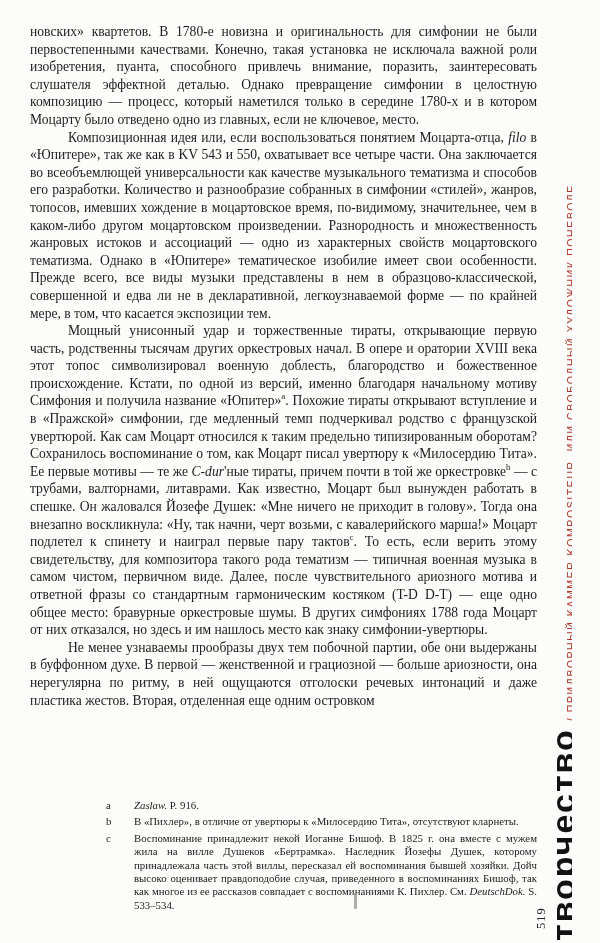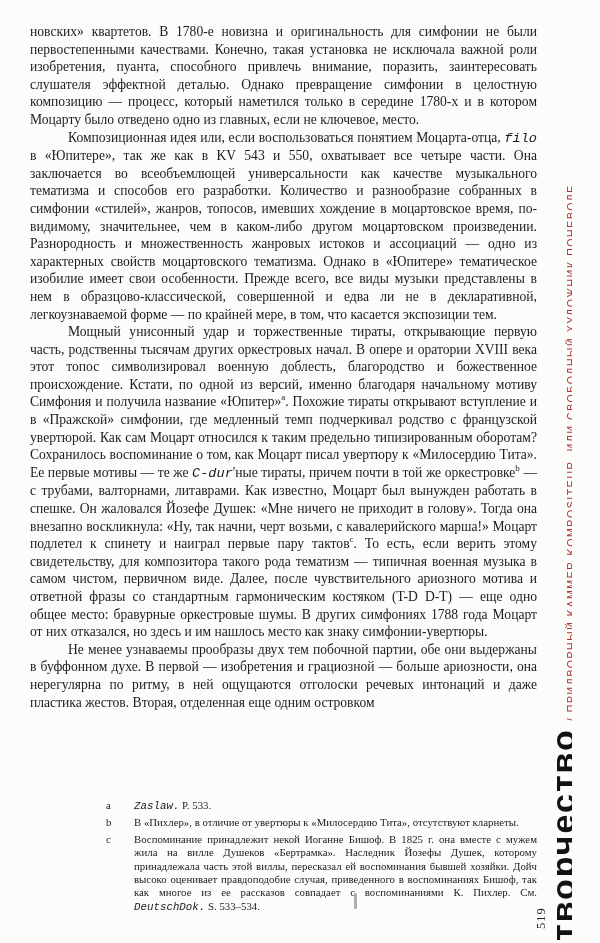--- a/index.html
+++ b/index.html
@@ -10,21 +10,21 @@
   }
   
   .main-text {
     position:absolute; left:30px; top:23px; width:507px;
     font-size:13.6px; line-height:17.6px; text-align:justify;
     hyphens:auto;
   }
   .main-text p { margin:0; text-indent:38px; }
   .main-text p.first { text-indent:0; }
   sup.fn { font-size:9px; line-height:0; vertical-align:super; }
-  .it { font-style:italic;font-family:Liberation Mono, monospace; }
+  .it { font-style:italic; }
 
   
   .footnotes {
     position:absolute; left:30px; top:799px; width:507px;
     font-size:10.8px; line-height:13.4px;
   }
   .fn-row { display:flex; margin-left:76px; margin-bottom:3px; }
   .fn-label { flex:0 0 28px; width:28px; }
   .fn-text { flex:1; text-align:justify; hyphens:auto; }
 
@@ -60,27 +60,27 @@
 </style>
 </head>
 <body>
 
 <div class="page">
 
   <div class="main-text">
     <p class="first"><span>новских» квартетов. В 1780-е новизна и оригинальность для симфонии не были первостепенными качествами. Конечно, такая установка не исключала важной роли изобретения, пуанта, способного привлечь внимание, поразить, заинтересовать слушателя эффектной деталью. Однако превращение симфонии в целостную композицию — процесс, который наметился только в середине 1780-х и в котором Моцарту было отведено одно из главных, если не ключевое, место.</span></p>
     <p><span>Композиционная идея или, если воспользоваться понятием Моцарта-отца, </span><span class="it">filo</span><span> в «Юпитере», так же как в KV 543 и 550, охватывает все четыре части. Она заключается во всеобъемлющей универсальности как качестве музыкального тематизма и способов его разработки. Количество и разнообразие собранных в симфонии «стилей», жанров, топосов, имевших хождение в моцартовское время, по-видимому, значительнее, чем в каком-либо другом моцартовском произведении. Разнородность и множественность жанровых истоков и ассоциаций — одно из характерных свойств моцартовского тематизма. Однако в «Юпитере» тематическое изобилие имеет свои особенности. Прежде всего, все виды музыки представлены в нем в образцово-классической, совершенной и едва ли не в декларативной, легкоузнаваемой форме — по крайней мере, в том, что касается экспозиции тем.</span></p>
     <p><span>Мощный унисонный удар и торжественные тираты, открывающие первую часть, родственны тысячам других оркестровых начал. В опере и оратории XVIII века этот топос символизировал военную доблесть, благородство и божественное происхождение. Кстати, по одной из версий, именно благодаря начальному мотиву Симфония и получила название «Юпитер»</span><sup class="fn">a</sup><span>. Похожие тираты открывают вступление и в «Пражской» симфонии, где медленный темп подчеркивал родство с французской увертюрой. Как сам Моцарт относился к таким предельно типизированным оборотам? Сохранилось воспоминание о том, как Моцарт писал увертюру к «Милосердию Тита». Ее первые мотивы — те же </span><span class="it">C-dur</span><span>'ные тираты, причем почти в той же оркестровке</span><sup class="fn">b</sup><span> — с трубами, валторнами, литаврами. Как известно, Моцарт был вынужден работать в спешке. Он жаловался Йозефе Душек: «Мне ничего не приходит в голову». Тогда она внезапно воскликнула: «Ну, так начни, черт возьми, с кавалерийского марша!» Моцарт подлетел к спинету и наиграл первые пару тактов</span><sup class="fn">c</sup><span>. То есть, если верить этому свидетельству, для композитора такого рода тематизм — типичная военная музыка в самом чистом, первичном виде. Далее, после чувствительного ариозного мотива и ответной фразы со стандартным гармоническим костяком (T-D D-T) — еще одно общее место: бравурные оркестровые шумы. В других симфониях 1788 года Моцарт от них отказался, но здесь и им нашлось место как знаку симфонии-увертюры.</span></p>
-    <p><span>Не менее узнаваемы прообразы двух тем побочной партии, обе они выдержаны в буффонном духе. В первой — изобретения и грациозной — больше ариозности, она нерегулярна по ритму, в ней ощущаются отголоски речевых интонаций и даже пластика жестов. Вторая, отделенная еще одним островком</span></p>
+    <p><span>Не менее узнаваемы прообразы двух тем побочной партии, обе они выдержаны в буффонном духе. В первой — женственной и грациозной — больше ариозности, она нерегулярна по ритму, в ней ощущаются отголоски речевых интонаций и даже пластика жестов. Вторая, отделенная еще одним островком</span></p>
   </div>
 
   <div class="footnotes">
     <div class="fn-row">
       <span class="fn-label">a</span>
-      <span class="fn-text"><span class="it">Zaslaw.</span><span> P. 533.</span></span>
+      <span class="fn-text"><span class="it">Zaslaw.</span><span> P. 916.</span></span>
     </div>
     <div class="fn-row">
       <span class="fn-label">b</span>
       <span class="fn-text"><span>В «Пихлер», в отличие от увертюры к «Милосердию Тита», отсутствуют кларнеты.</span></span>
     </div>
     <div class="fn-row">
       <span class="fn-label">c</span>
       <span class="fn-text"><span>Воспоминание принадлежит некой Иоганне Бишоф. В 1825 г. она вместе с мужем жила на вилле Душеков «Бертрамка». Наследник Йозефы Душек, которому принадлежала часть этой виллы, пересказал ей воспоминания бывшей хозяйки. Дойч высоко оценивает правдоподобие случая, приведенного в воспоминаниях Бишоф, так как многое из ее рассказов совпадает с воспоминаниями К. Пихлер. См. </span><span class="it">DeutschDok.</span><span> S. 533–534.</span></span>
     </div>
   </div>

